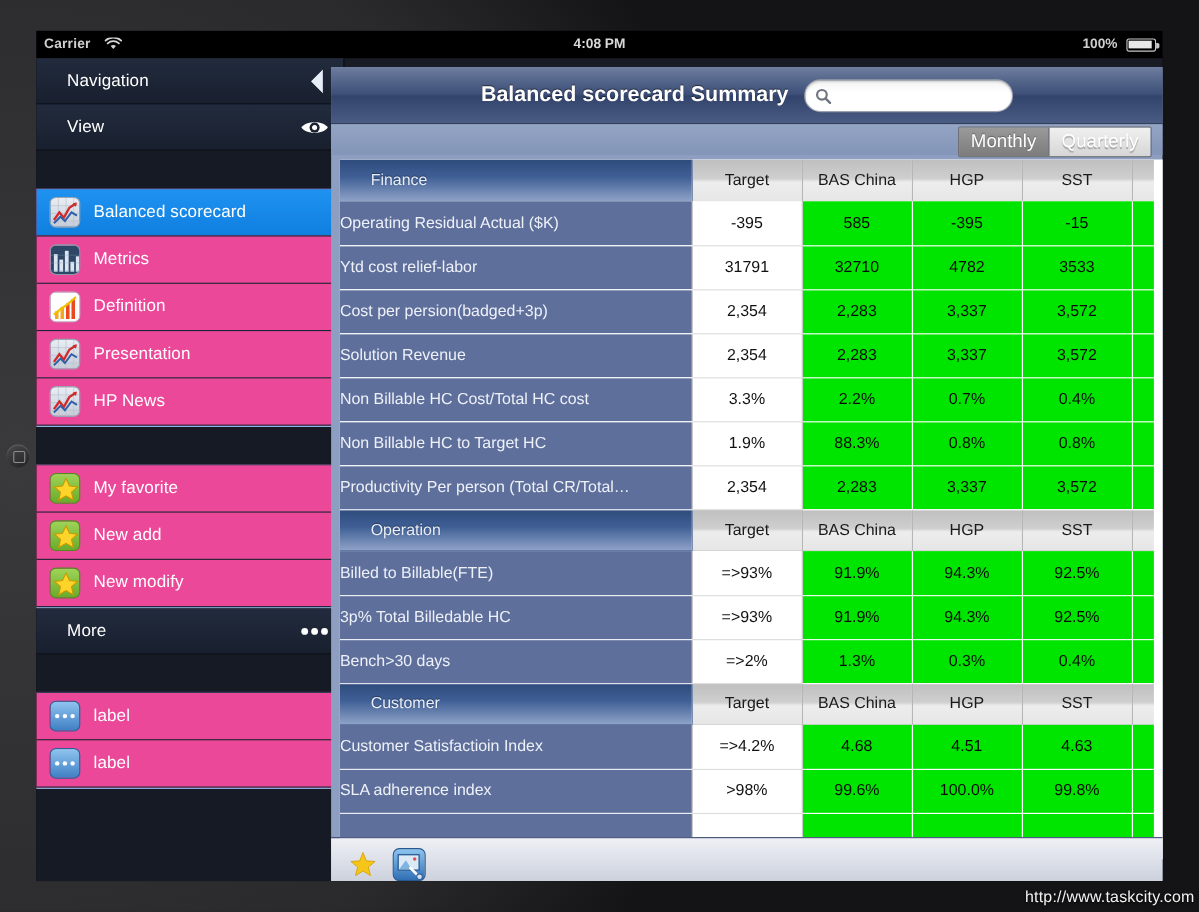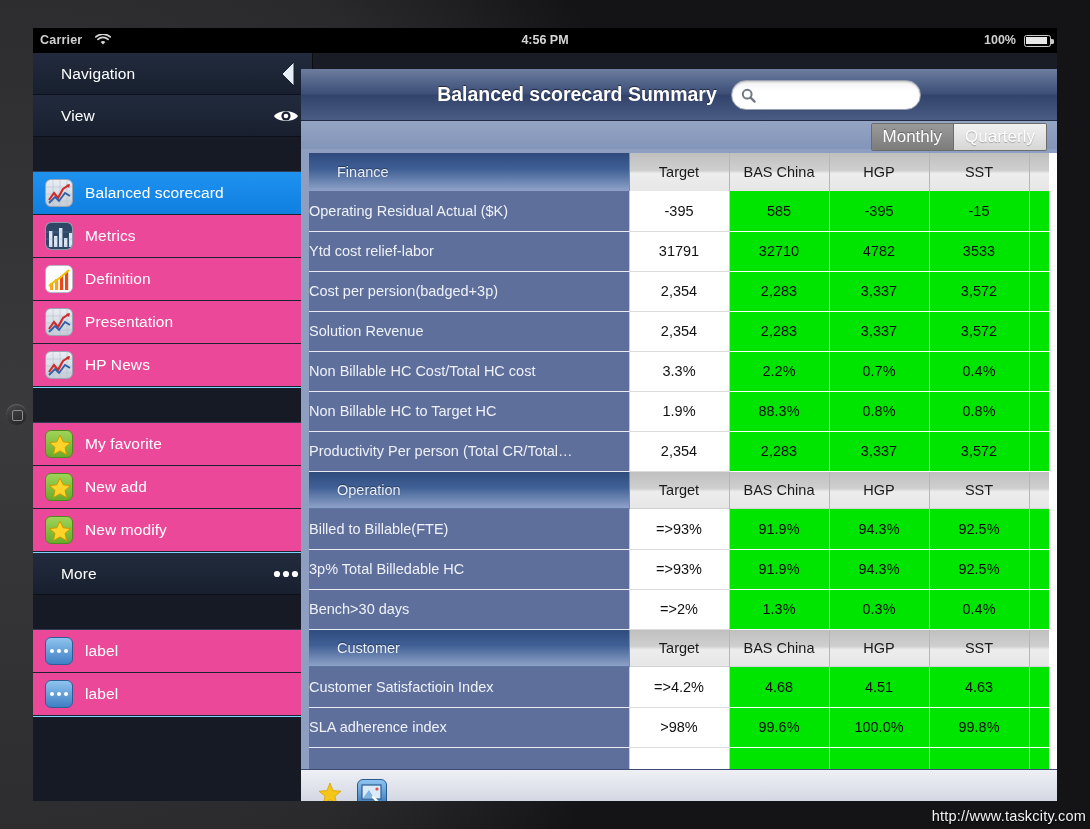--- a/index.html
+++ b/index.html
@@ -177,21 +177,21 @@
     background: linear-gradient(180deg,#8fc4ef 0%,#3f7fc4 100%);
     border: 1px solid #2d5f96;
     display: flex; align-items: center; justify-content: center;
   }
   .ic-label .dots { display:flex; gap:3px; }
   .ic-label .dots i { width:4px; height:4px; border-radius:50%; background:#fff; display:block; }
 
   
   #main {
     position: absolute;
-    left: 268px; top: 16px;
+    left: 268px; top: 8px;
     width: 756px; height: 748px;
     background: #8e9ec0;
   }
   #titlebar {
     position: relative;
     height: 52px;
     background: linear-gradient(180deg,#6c7d9f 0%,#3e4f78 48%,#32436c 52%,#4a5b84 100%);
     border-bottom: 1px solid #222c44;
     display: flex;
     align-items: center;
@@ -380,21 +380,21 @@
 
     <div id="status-bar">
       <span id="status-carrier">Carrier</span>
       <span id="wifi-icon">
         <svg width="16" height="12" viewBox="0 0 16 12">
           <path d="M8 10.6 L5.6 7.9 A3.7 3.7 0 0 1 10.4 7.9 Z" fill="#d6d6d6"></path>
           <path d="M2.9 5.4 A7.6 7.6 0 0 1 13.1 5.4" stroke="#d6d6d6" stroke-width="1.7" fill="none" stroke-linecap="round"></path>
           <path d="M0.8 2.9 A10.8 10.8 0 0 1 15.2 2.9" stroke="#d6d6d6" stroke-width="1.7" fill="none" stroke-linecap="round"></path>
         </svg>
       </span>
-      <span id="status-time">4:56 PM</span>
+      <span id="status-time">4:08 PM</span>
       <span id="status-battery-pct">100%</span>
       <span id="battery-icon"></span>
     </div>
 
     <div id="content">
 
       <div id="sidebar">
 
         <div class="side-header">
           <span class="sh-label">Navigation</span>

